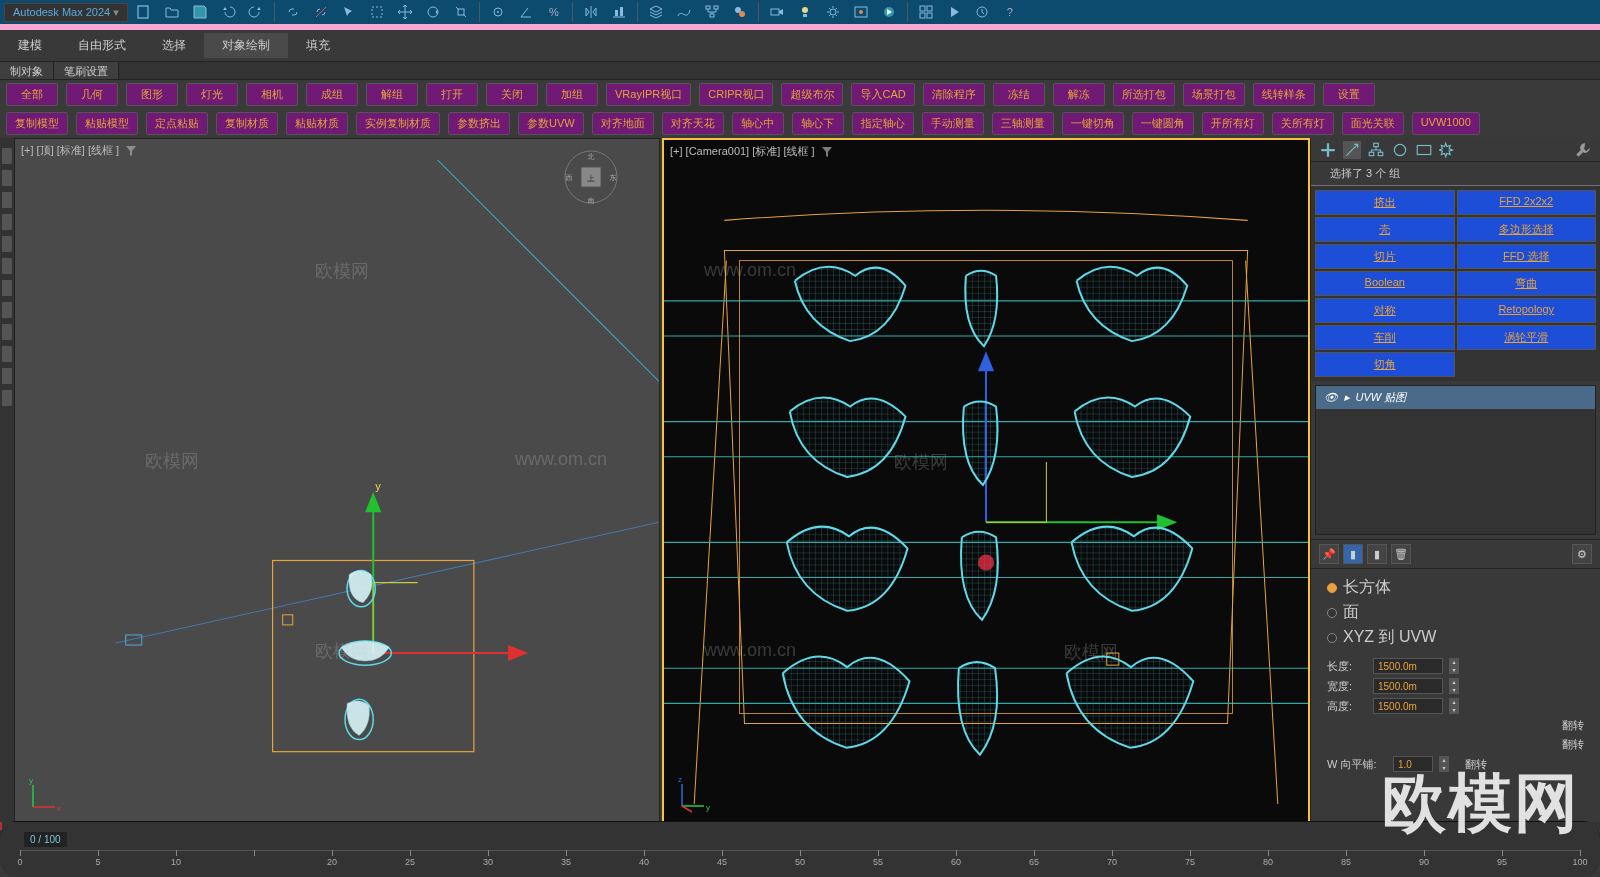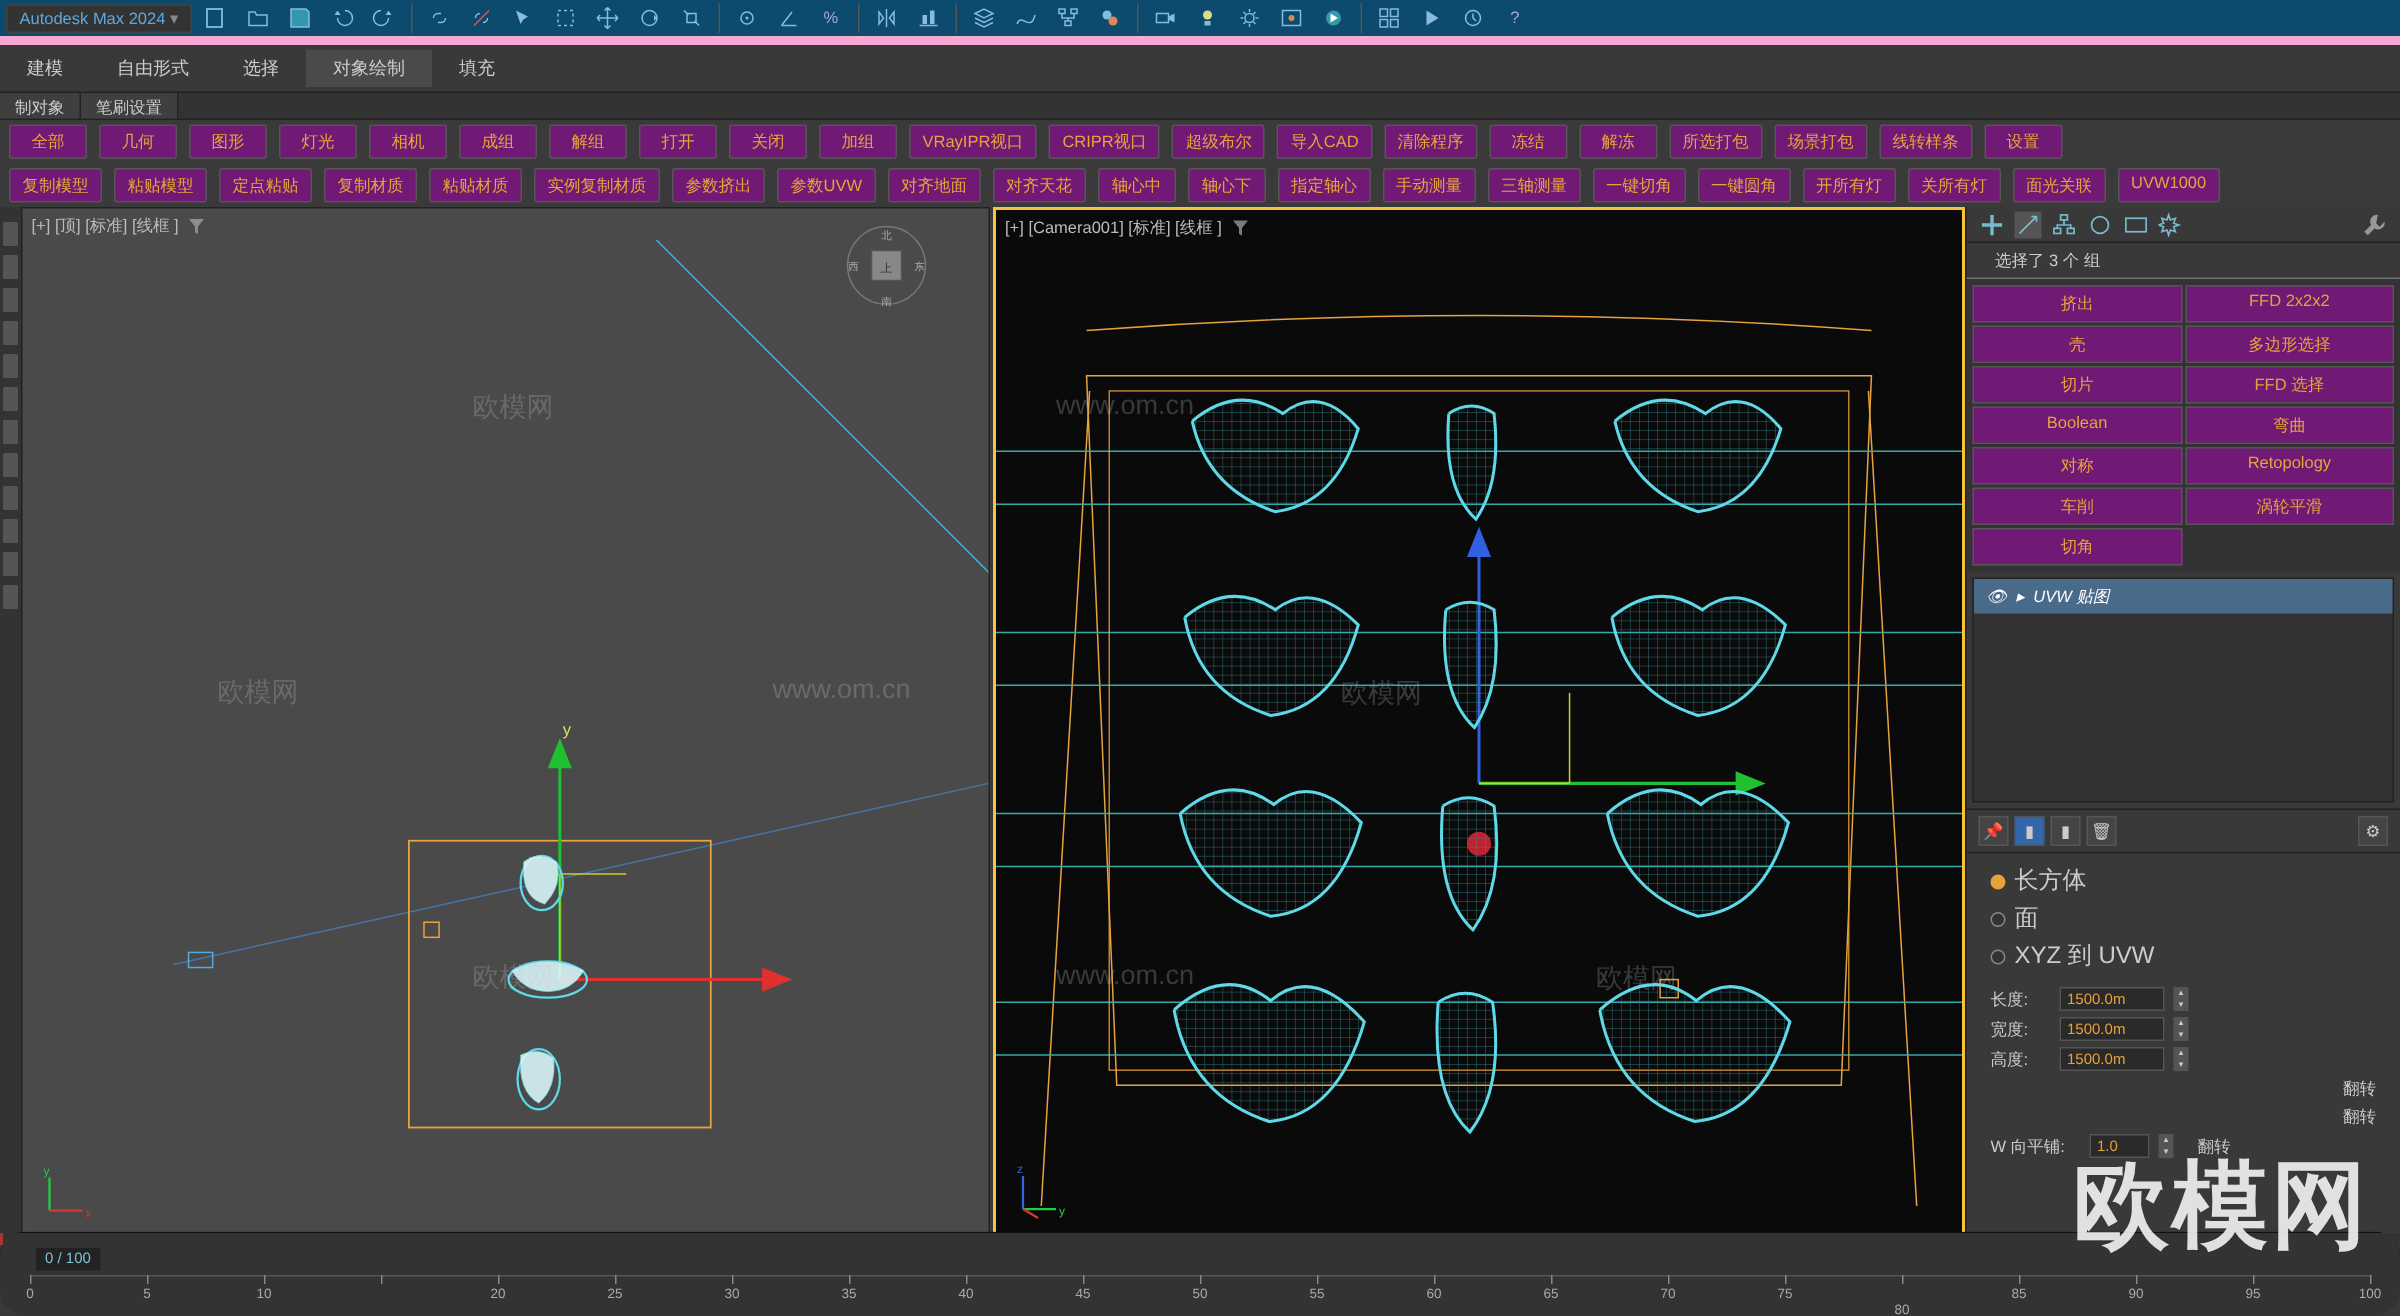--- a/index.html
+++ b/index.html
@@ -40,21 +40,21 @@
   .vp-right { background: #0a0a0a; border: 2px solid #f9c23c; }
   
   
   .right-panel { width: 290px; background: #393939; border-left: 1px solid #222; display: flex; flex-direction: column; }
   .rp-icons { height: 24px; display: flex; align-items: center; gap: 6px; padding: 0 8px; border-bottom: 1px solid #222; }
   .rp-icons .ri { width: 18px; height: 18px; display: flex; align-items: center; justify-content: center; color: #7bc; cursor: pointer; }
   .rp-text { padding: 4px 19px; color: #ccc; font-size: 11px; border-bottom: 1px solid #737373; }
   .rp-header { padding: 4px 8px; background: #333; color: #ddd; border-bottom: 1px solid #222; font-size: 12px; }
   
   .mod-grid { display: grid; grid-template-columns: 1fr 1fr; gap: 2px; padding: 4px; background: #333; }
-  .mod-btn { padding: 4px 2px; background: #701a75; color: #e8a23c; text-align: center; font-size: 11px; cursor: pointer; border: 1px solid #555; }
+  .mod-btn { padding: 4px 2px; background: #1d4ed8; color: #e8a23c; text-align: center; font-size: 11px; cursor: pointer; border: 1px solid #555; text-decoration: underline; }
   
   .stack { background: #333; margin: 4px; height: 150px; border: 1px solid #222; }
   .stack-item { padding: 4px 8px; background: #4a6a8a; color: #fff; font-style: italic; display: flex; align-items: center; gap: 6px; }
   
   .rp-icons2 { display: flex; gap: 4px; padding: 4px 8px; border-top: 1px solid #222; border-bottom: 1px solid #222; }
   .rp-icons2 .ri2 { width: 20px; height: 20px; background: #444; border: 1px solid #555; cursor: pointer; display: flex; align-items: center; justify-content: center; }
   
   .radio-group { padding: 6px 16px; }
   .radio-row { display: flex; align-items: center; gap: 6px; padding: 2px 0; font-size: 16px; text-align: right; }
   .radio-dot { width: 10px; height: 10px; border-radius: 50%; border: 1px solid #888; background: #333; }
@@ -642,21 +642,21 @@
       <div class="tick-label" style="left: 55%;">55</div>
       <div class="tick" style="left: 60%;"></div>
       <div class="tick-label" style="left: 60%;">60</div>
       <div class="tick" style="left: 65%;"></div>
       <div class="tick-label" style="left: 65%;">65</div>
       <div class="tick" style="left: 70%;"></div>
       <div class="tick-label" style="left: 70%;">70</div>
       <div class="tick" style="left: 75%;"></div>
       <div class="tick-label" style="left: 75%;">75</div>
       <div class="tick" style="left: 80%;"></div>
-      <div class="tick-label" style="left: 80%; margin-top: 11px;">80</div>
+      <div class="tick-label" style="left: 80%;">80</div>
       <div class="tick" style="left: 85%;"></div>
       <div class="tick-label" style="left: 85%;">85</div>
       <div class="tick" style="left: 90%;"></div>
       <div class="tick-label" style="left: 90%;">90</div>
       <div class="tick" style="left: 95%;"></div>
       <div class="tick-label" style="left: 95%;">95</div>
       <div class="tick" style="left: 100%;"></div>
       <div class="tick-label" style="left: 100%;">100</div>
     </div>
 </div>

